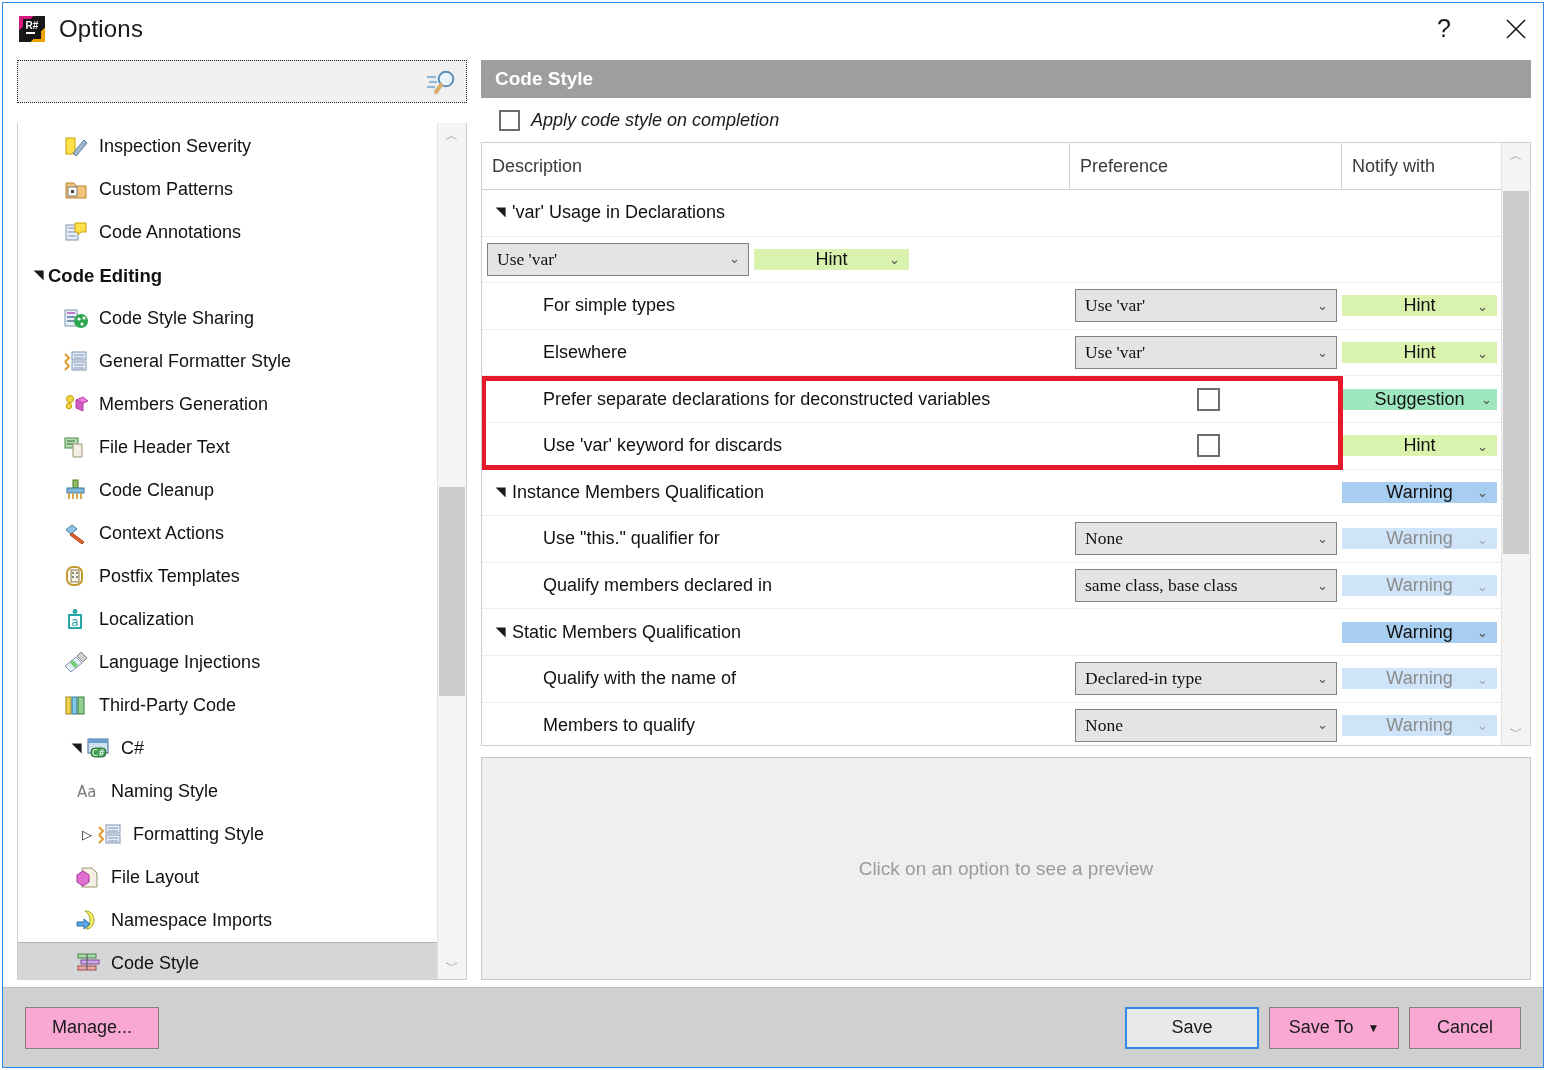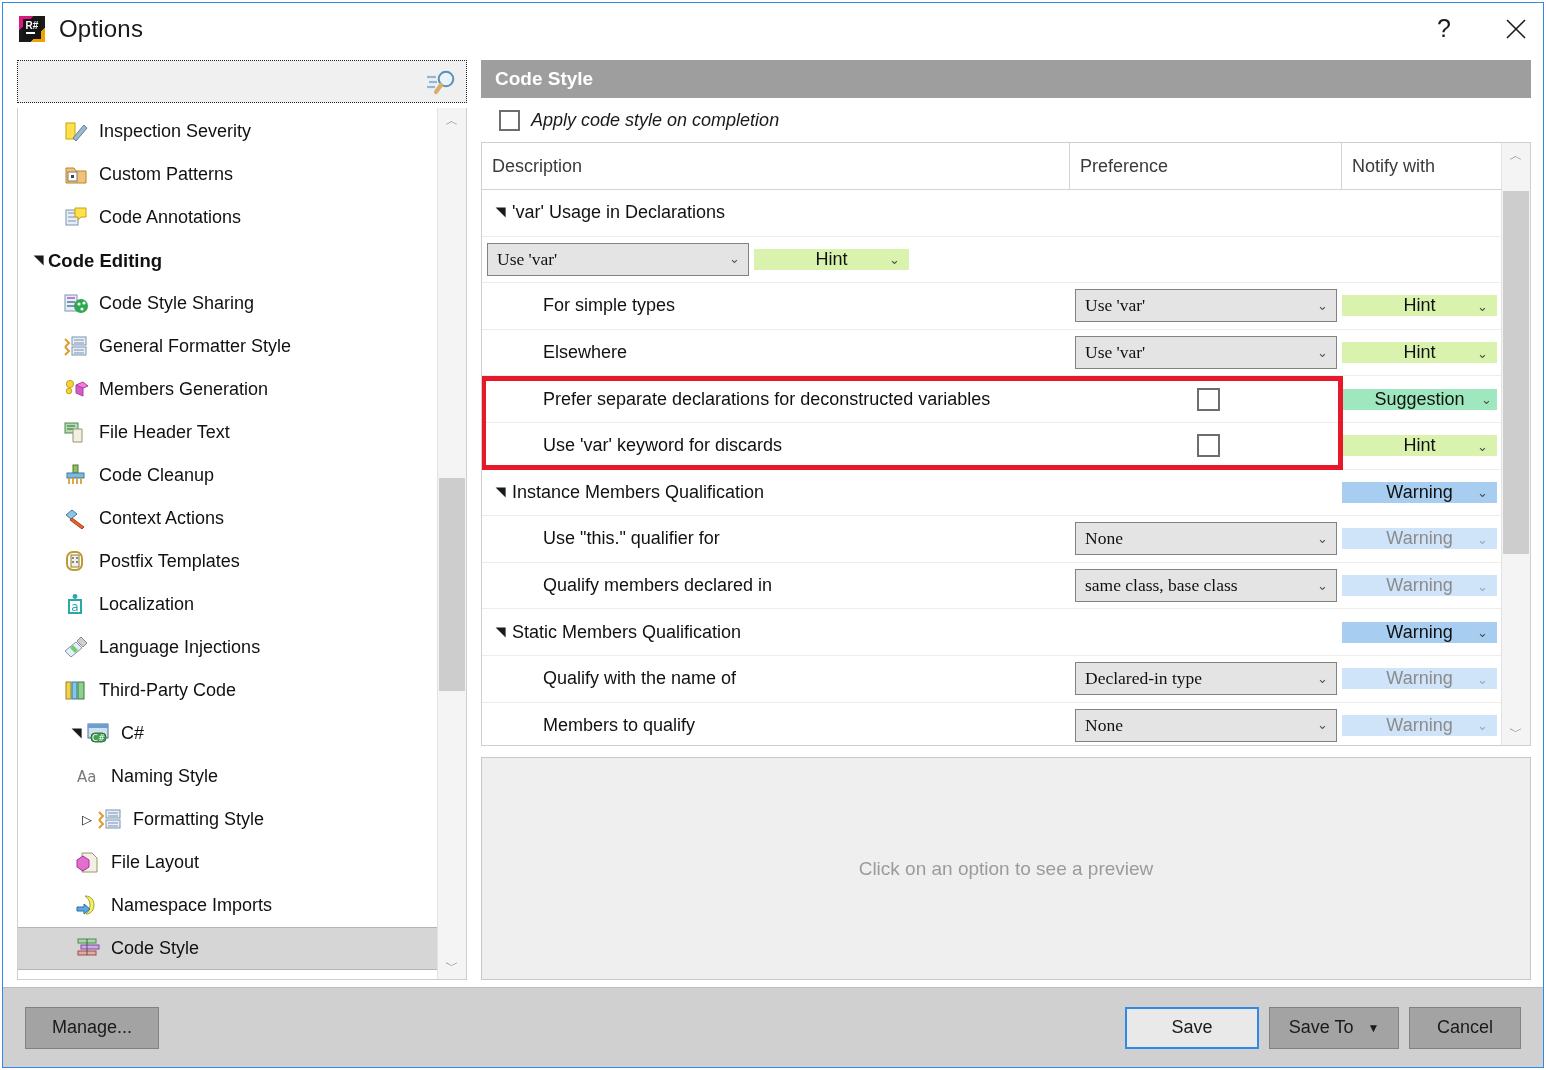--- a/index.html
+++ b/index.html
@@ -122,21 +122,21 @@
     color: #1a1a1a;
   }
   .search-icon {
     position: absolute;
     right: 10px; top: 8px;
     width: 30px; height: 27px;
   }
 
   .tree-wrap {
     flex: 1 1 auto;
-    margin-top: 5px;
+    margin-top: 20px;
     margin-bottom: 7px;
     border: 1px solid #cfcfcf;
     border-top: none;
     background: #ffffff;
     position: relative;
     overflow: hidden;
     min-height: 0;
     display: flex;
   }
   .tree {
@@ -405,21 +405,21 @@
     background: #d0d0d0;
     border-top: 1px solid #bdbdbd;
     display: flex;
     align-items: center;
     padding: 0 22px;
     box-sizing: border-box;
   }
   .btn {
     height: 42px;
     border: 1px solid #828282;
-    background: #a3a3a3;
+    background: #f9a8d4;
     font-family: "Liberation Sans", sans-serif;
     font-size: 18px;
     color: #1a1a1a;
     display: flex;
     align-items: center;
     justify-content: center;
     box-sizing: border-box;
     cursor: default;
     padding: 0 12px;
   }

